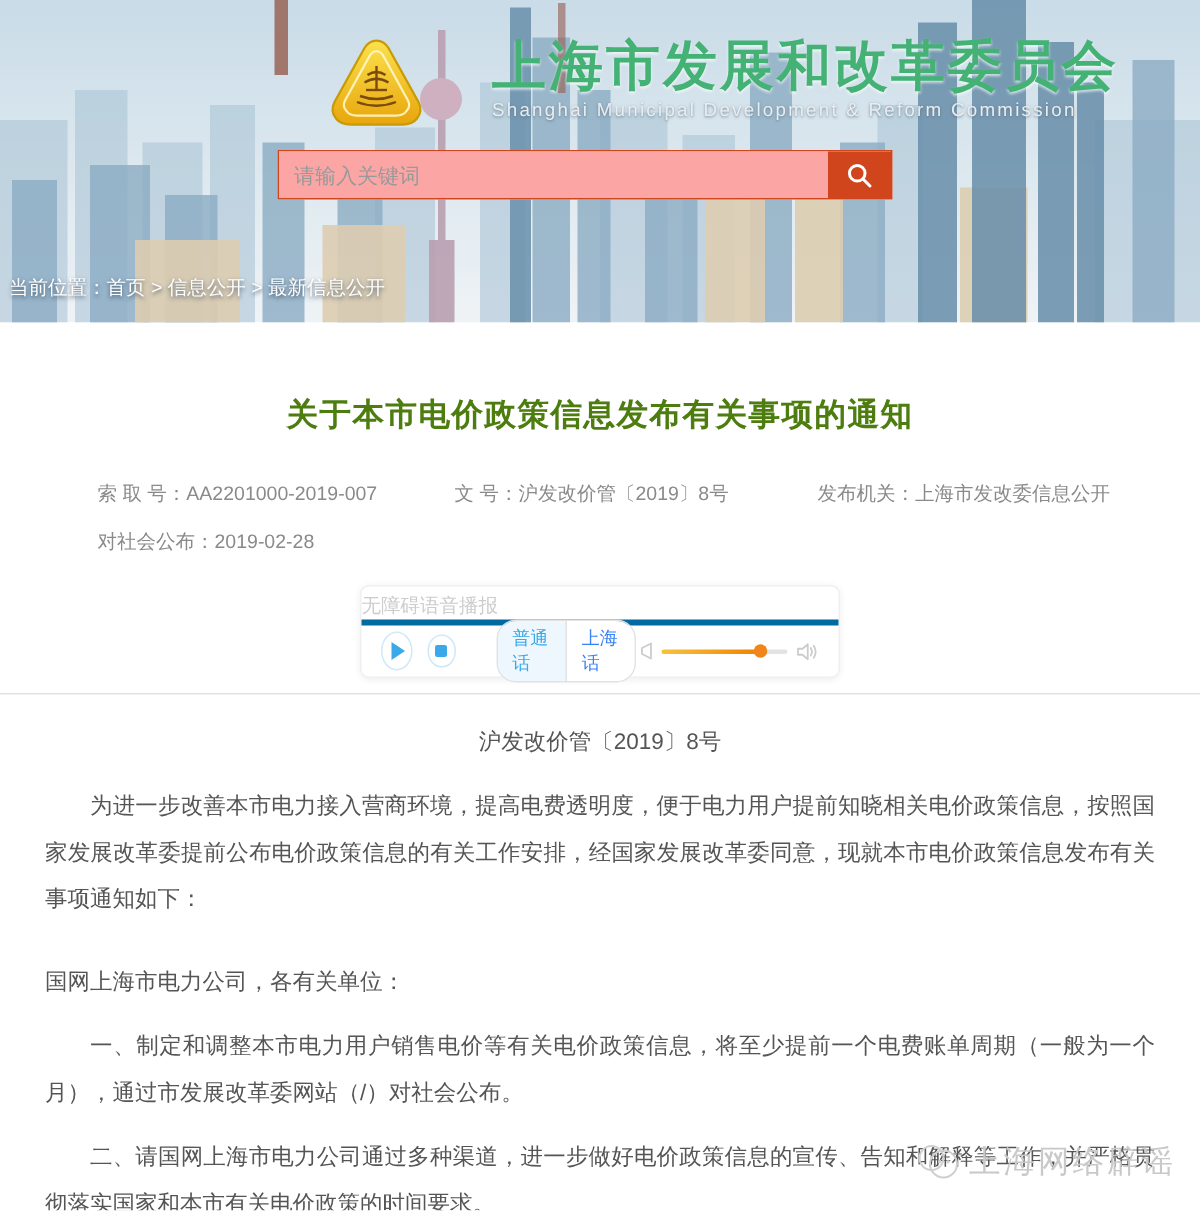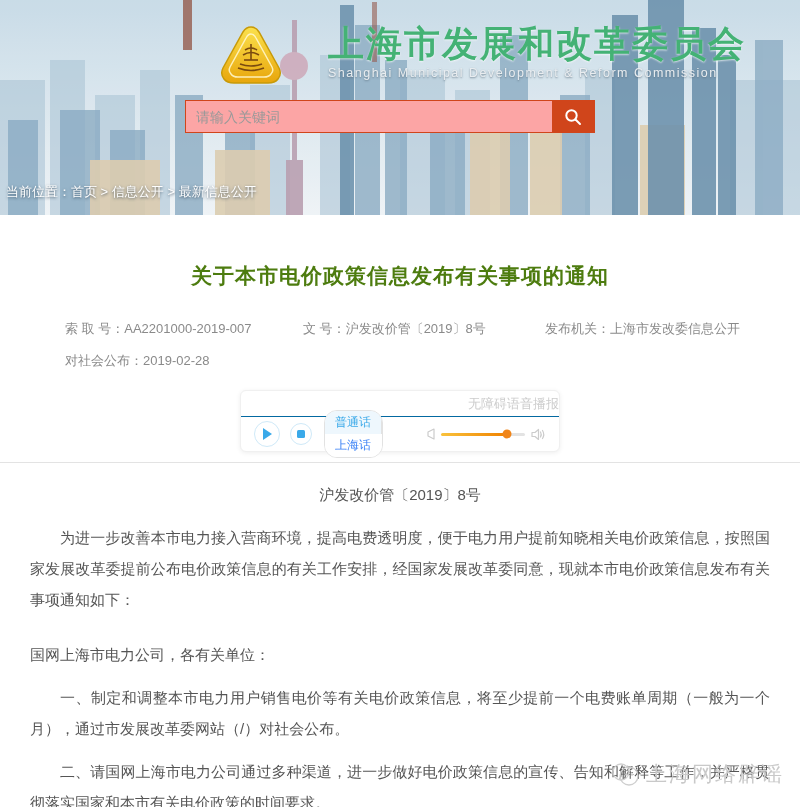--- a/index.html
+++ b/index.html
@@ -30,29 +30,29 @@
   main { padding:0 30px; }
   .doc-title { text-align:center; font-size:21px; font-weight:bold; color:#4d7c0f;
                margin-top:47px; letter-spacing:1px; }
   .meta { margin-top:30px; font-size:13px; color:#8a8a8a; }
   .meta-row { display:flex; padding-left:35px; }
   .meta-row + .meta-row { margin-top:14px; }
   .meta-item-1 { width:238px; } .meta-item-2 { width:242px; } .meta-item-3 { flex:1; }
 
   .audio-card { width:320px; margin:20px auto 0; background:#fff; border:1px solid #f0f0f0;
                 border-radius:6px; box-shadow:0 1px 5px rgba(0,0,0,.07); }
-  .audio-title { height:26px; line-height:26px; text-align:right; font-size:13px;
-                 color:#ccc; border-bottom:1px solid #0369a1; }
+  .audio-title { height:26px; line-height:26px; text-align:left; font-size:13px;
+                 color:#ccc; border-bottom:4px solid #0369a1; }
   .audio-controls { height:34px; display:flex; align-items:center; padding:0 13px; }
   .circle-btn { border-radius:50%; border:1px solid #cfe9f8; background:#fff; cursor:pointer;
                 display:flex; align-items:center; justify-content:center; }
   .play-btn { width:26px; height:26px; }
   .stop-btn { width:22px; height:22px; margin-left:10px; }
-  .lang-group { display:flex; margin-left:12px; border:1px solid #e2e2e2; border-radius:13px;
-                overflow:hidden; font-size:12px;flex-direction:column; }
+  .lang-group { display:flex; margin-left:27px; border:1px solid #e2e2e2; border-radius:13px;
+                overflow:hidden; font-size:12px; }
   .lang-mandarin { padding:3px 10px; color:#3aa9e9; background:#eef7fd; cursor:pointer;
                    border-right:1px solid #e2e2e2; }
   .lang-shanghai { padding:3px 10px; color:#3b82f6; background:#fff; cursor:pointer; }
   .volume { display:flex; align-items:center; margin-left:auto; }
   .vol-track { position:relative; width:84px; height:3px; border-radius:2px; margin:0 6px;
                background:linear-gradient(to right,#f9c23c 0%,#f08200 78%,#e3e3e3 78%); cursor:pointer; }
   .vol-thumb { position:absolute; left:78%; top:50%; transform:translate(-50%,-50%);
                width:9px; height:9px; border-radius:50%; background:#f08519; }
 
   .divider { border:none; border-top:1px solid #e3e3e3; margin:10px -30px 0; }

